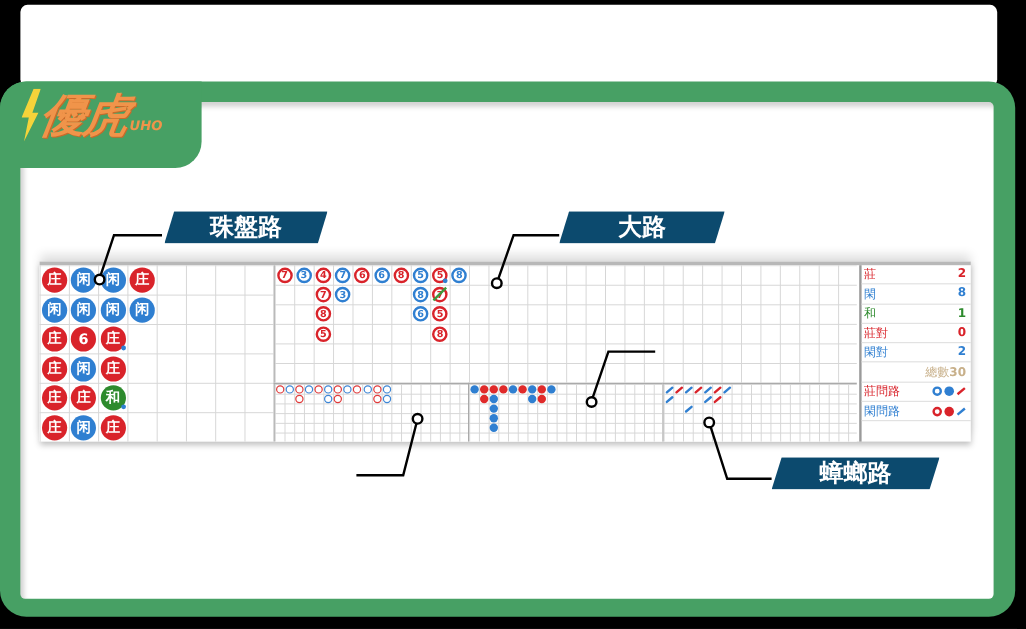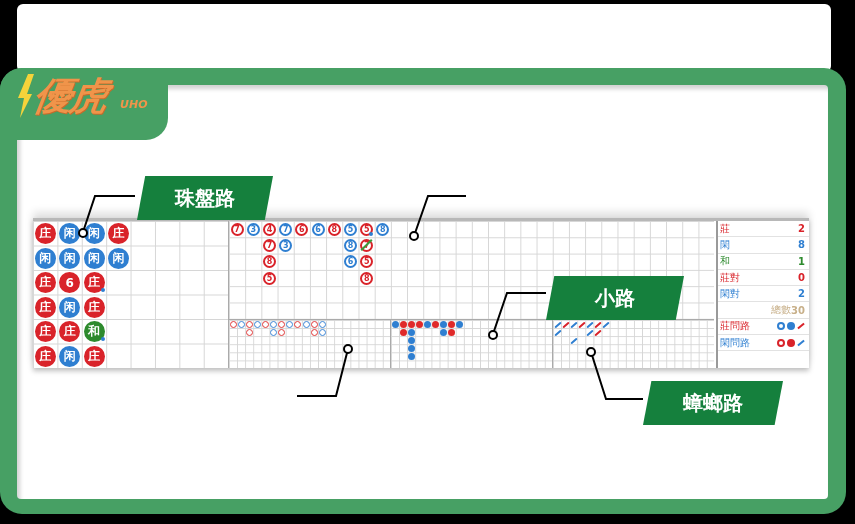--- a/index.html
+++ b/index.html
@@ -17,21 +17,21 @@
     box-shadow: inset 3px 4px 4px rgba(0,0,0,0.18); }
 
   .logo-tab { position: absolute; left: 0; top: 0; width: 168px; height: 72px;
     background: #47a064; border-radius: 22px 0 22px 0; }
   .logo { position: absolute; left: 18px; top: 6px; display: flex; align-items: flex-end; }
   .logo .bolt { width: 16px; height: 44px; }
   .logo .brand { color: #f0944a; font-weight: bold; font-size: 38px; font-style: italic;
     letter-spacing: -2px; line-height: 44px; transform: skewX(-8deg);
     text-shadow: 1px 1px 0 #c86a2a; }
   .logo .sub { color: #f0944a; font-weight: bold; font-style: italic; font-size: 11px;
-    margin-left: 14px; margin-bottom: 7px; }
+    margin-left: 2px; margin-bottom: 7px; }
 
   
   .board { position: absolute; left: 33px; top: 218px; width: 776px; height: 150px;
     background: #fff; border-top: 3px solid #b8b8b8;
     box-shadow: 0 -6px 8px rgba(0,0,0,0.12), 0 3px 5px rgba(0,0,0,0.25); }
   .grid { position: absolute; background-color: #fff;
     background-image: linear-gradient(#d6d6d6 1px, transparent 1px),
                       linear-gradient(90deg, #d6d6d6 1px, transparent 1px); }
   .bead-grid { left: 0; top: 0; width: 195px; height: 147px; background-size: 24.4px 24.5px; }
   .big-grid { left: 195px; top: 0; width: 486px; height: 98px; background-size: 16.2px 16.3px;
@@ -74,21 +74,21 @@
     border-left: 2px solid #9a9a9a; }
   .stat-row { height: 16.3px; display: flex; justify-content: space-between; align-items: center;
     border-bottom: 1px solid #e2e2e2; padding: 0 4px 0 2px; font-size: 10px; }
   .stat-row .v { font-weight: bold; }
   .ask-icons { display: flex; align-items: center; gap: 2px; }
   .ask-icons .h { width: 8px; height: 8px; border-radius: 50%; border: 2px solid; }
   .ask-icons .f { width: 8px; height: 8px; border-radius: 50%; }
   .ask-icons .s { width: 8px; height: 2px; transform: rotate(-40deg); }
 
   
-  .label { position: absolute; height: 44px; background: #15803d; color: #fff; font-weight: bold;
+  .label { position: absolute; height: 27px; background: #0c4a6e; color: #fff; font-weight: bold;
     font-size: 20px; display: flex; align-items: center; justify-content: center;
     clip-path: polygon(6% 0, 100% 0, 94% 100%, 0 100%); }
   .lines { position: absolute; left: 0; top: 0; width: 855px; height: 524px; pointer-events: none; }
 </style>
 </head>
 <body>
 
 <div class="stage">
   <div class="top-card"></div>
 
@@ -337,15 +337,15 @@
     <g stroke="#000" stroke-width="2" fill="#fff">
       <circle cx="83" cy="233" r="4"></circle>
       <circle cx="414" cy="236" r="4"></circle>
       <circle cx="493" cy="335" r="4"></circle>
       <circle cx="348" cy="349" r="4"></circle>
       <circle cx="591" cy="352" r="4"></circle>
     </g>
   </svg>
 
   <div class="label" style="left:137px;top:176px;width:136px;">珠盤路</div>
-  <div class="label" style="left:546px;top:276px;width:138px;">小路</div>
+  <div class="label" style="left:466px;top:176px;width:138px;">大路</div>
   <div class="label" style="left:643px;top:381px;width:140px;">蟑螂路</div>
 </div>
 
 </body></html>

